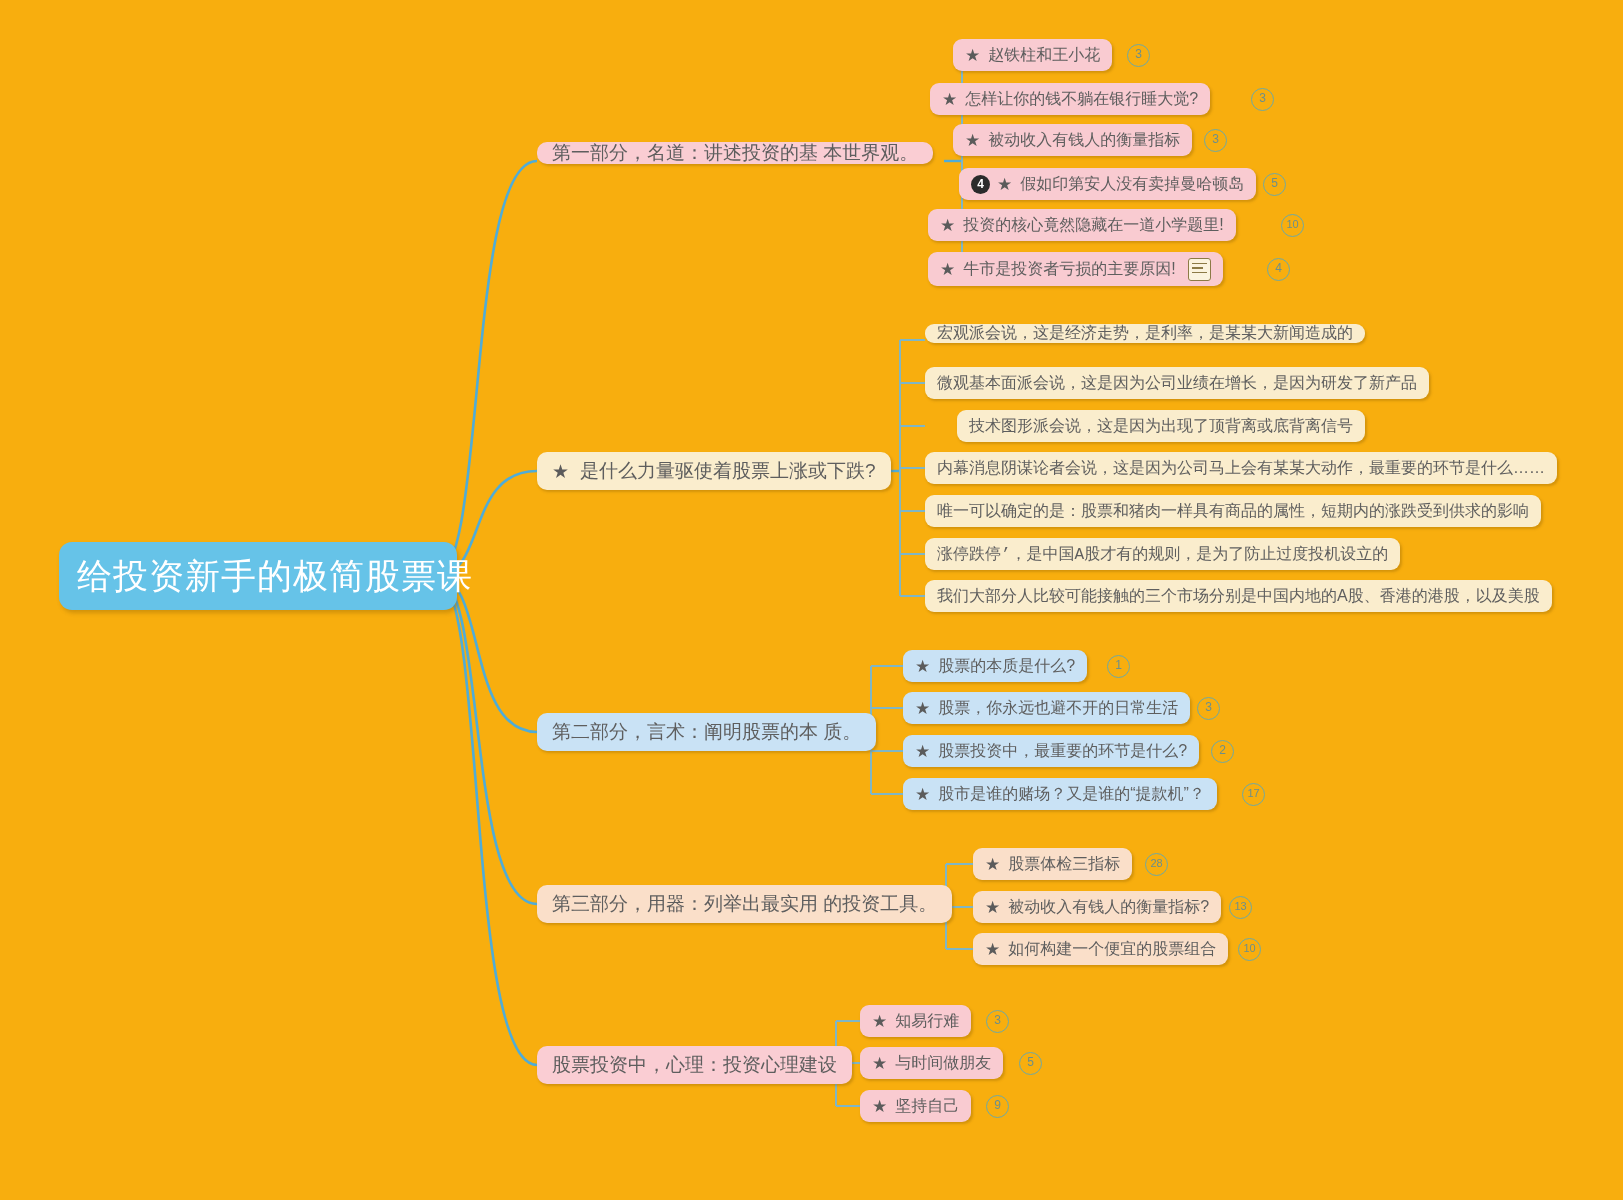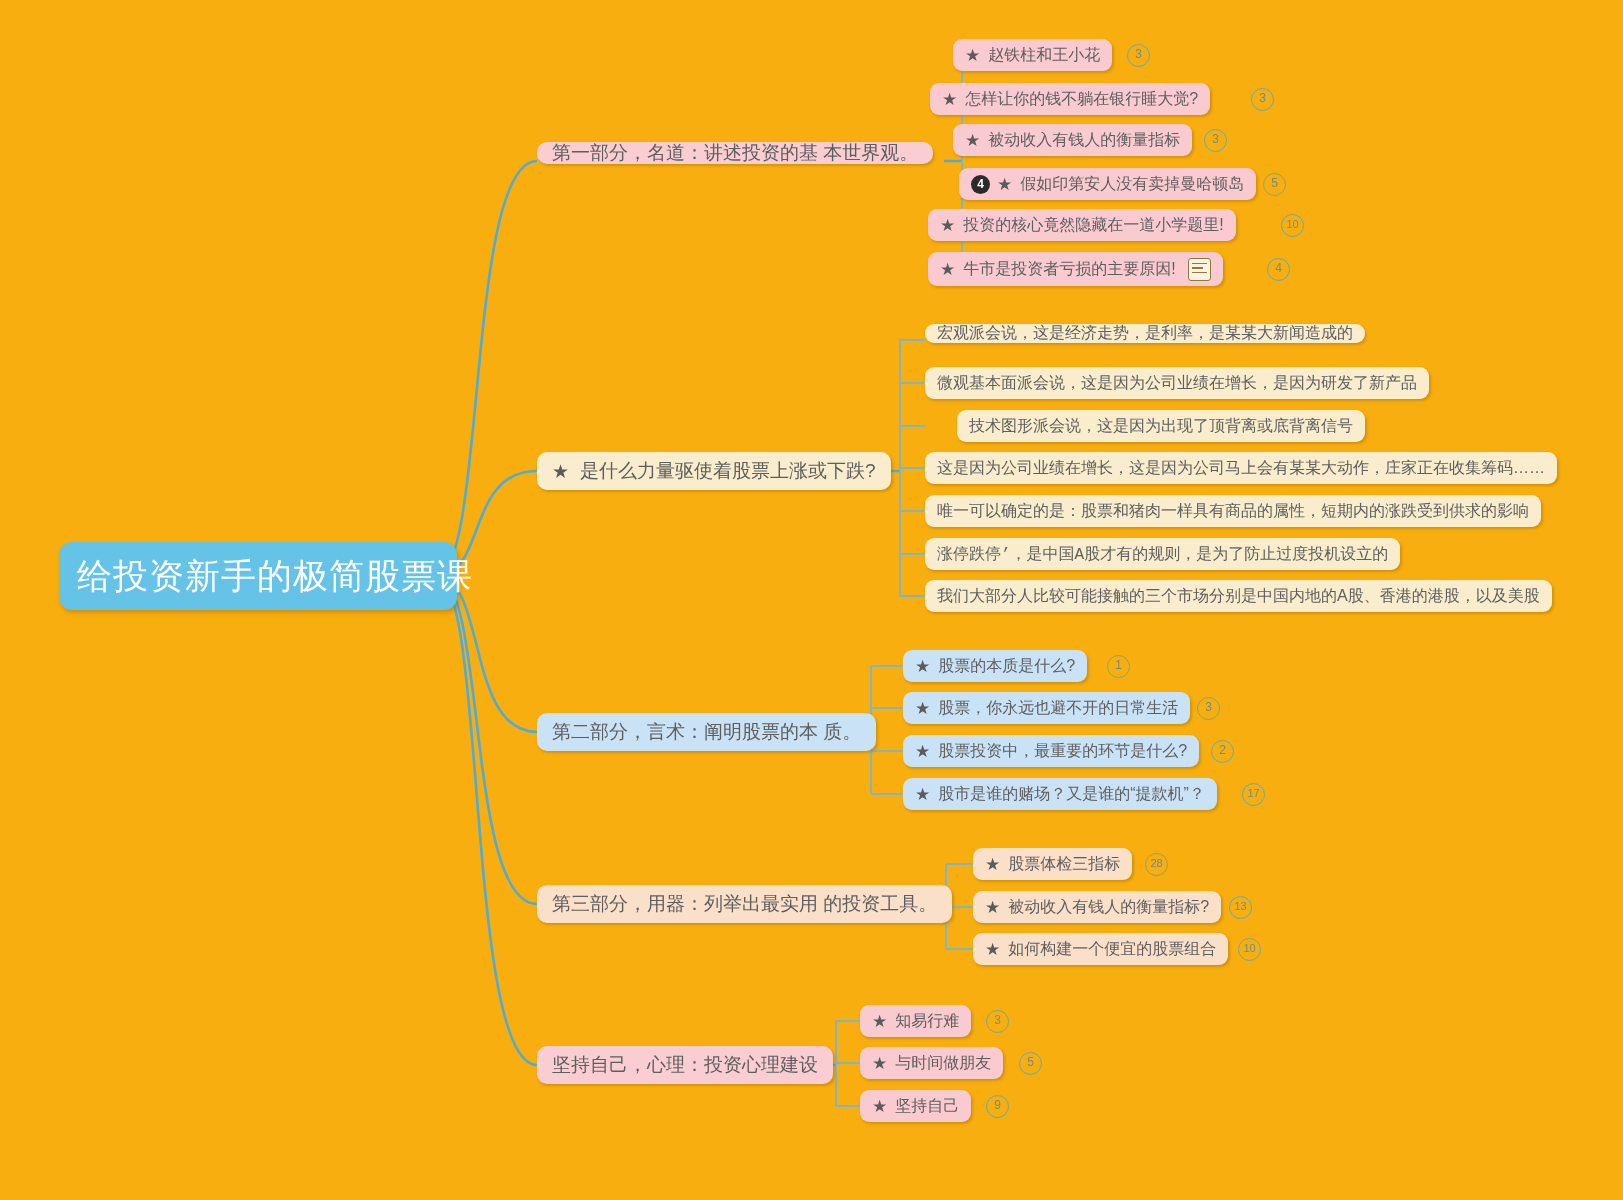--- a/index.html
+++ b/index.html
@@ -202,21 +202,21 @@
     <div class="node leaf l-cream" style="left: 925px; top: 324px; height: 19px;">
       <span class="lbl">宏观派会说，这是经济走势，是利率，是某某大新闻造成的</span>
     </div>
     <div class="node leaf l-cream" style="left: 925px; top: 367px; height: 32px;">
       <span class="lbl">微观基本面派会说，这是因为公司业绩在增长，是因为研发了新产品</span>
     </div>
     <div class="node leaf l-cream" style="left: 925px; top: 410px; height: 32px; margin-left: 32px;">
       <span class="lbl">技术图形派会说，这是因为出现了顶背离或底背离信号</span>
     </div>
     <div class="node leaf l-cream" style="left: 925px; top: 452px; height: 32px;">
-      <span class="lbl">这是因为公司业绩在增长，这是因为公司马上会有某某大动作，庄家正在收集筹码……</span>
+      <span class="lbl">内幕消息阴谋论者会说，这是因为公司马上会有某某大动作，最重要的环节是什么……</span>
     </div>
     <div class="node leaf l-cream" style="left: 925px; top: 495px; height: 32px;">
       <span class="lbl">唯一可以确定的是：股票和猪肉一样具有商品的属性，短期内的涨跌受到供求的影响</span>
     </div>
     <div class="node leaf l-cream" style="left: 925px; top: 538px; height: 32px; font-family: Liberation Mono, monospace;">
       <span class="lbl">涨停跌停’，是中国A股才有的规则，是为了防止过度投机设立的</span>
     </div>
     <div class="node branch b-blue" style="left: 537px; top: 713px; height: 38px;">
       <span class="lbl">第二部分，言术：阐明股票的本 质。</span>
     </div>
@@ -255,21 +255,21 @@
       <span class="star">★</span>
       <span class="lbl">被动收入有钱人的衡量指标?</span>
     </div>
     <span class="badge wide" style="left: 1229px; top: 896px;">13</span>
     <div class="node leaf l-peach" style="left: 973px; top: 933px; height: 32px;">
       <span class="star">★</span>
       <span class="lbl">如何构建一个便宜的股票组合</span>
     </div>
     <span class="badge wide" style="left: 1238px; top: 938px;">10</span>
     <div class="node branch b-pink" style="left: 537px; top: 1046px; height: 38px;">
-      <span class="lbl">坚持自己，心理：投资心理建设</span>
+      <span class="lbl">股票投资中，心理：投资心理建设</span>
     </div>
     <div class="node leaf l-pink" style="left: 860px; top: 1005px; height: 32px;">
       <span class="star">★</span>
       <span class="lbl">知易行难</span>
     </div>
     <span class="badge" style="left: 986px; top: 1010px;">3</span>
     <div class="node leaf l-pink" style="left: 860px; top: 1047px; height: 32px;">
       <span class="star">★</span>
       <span class="lbl">与时间做朋友</span>
     </div>

